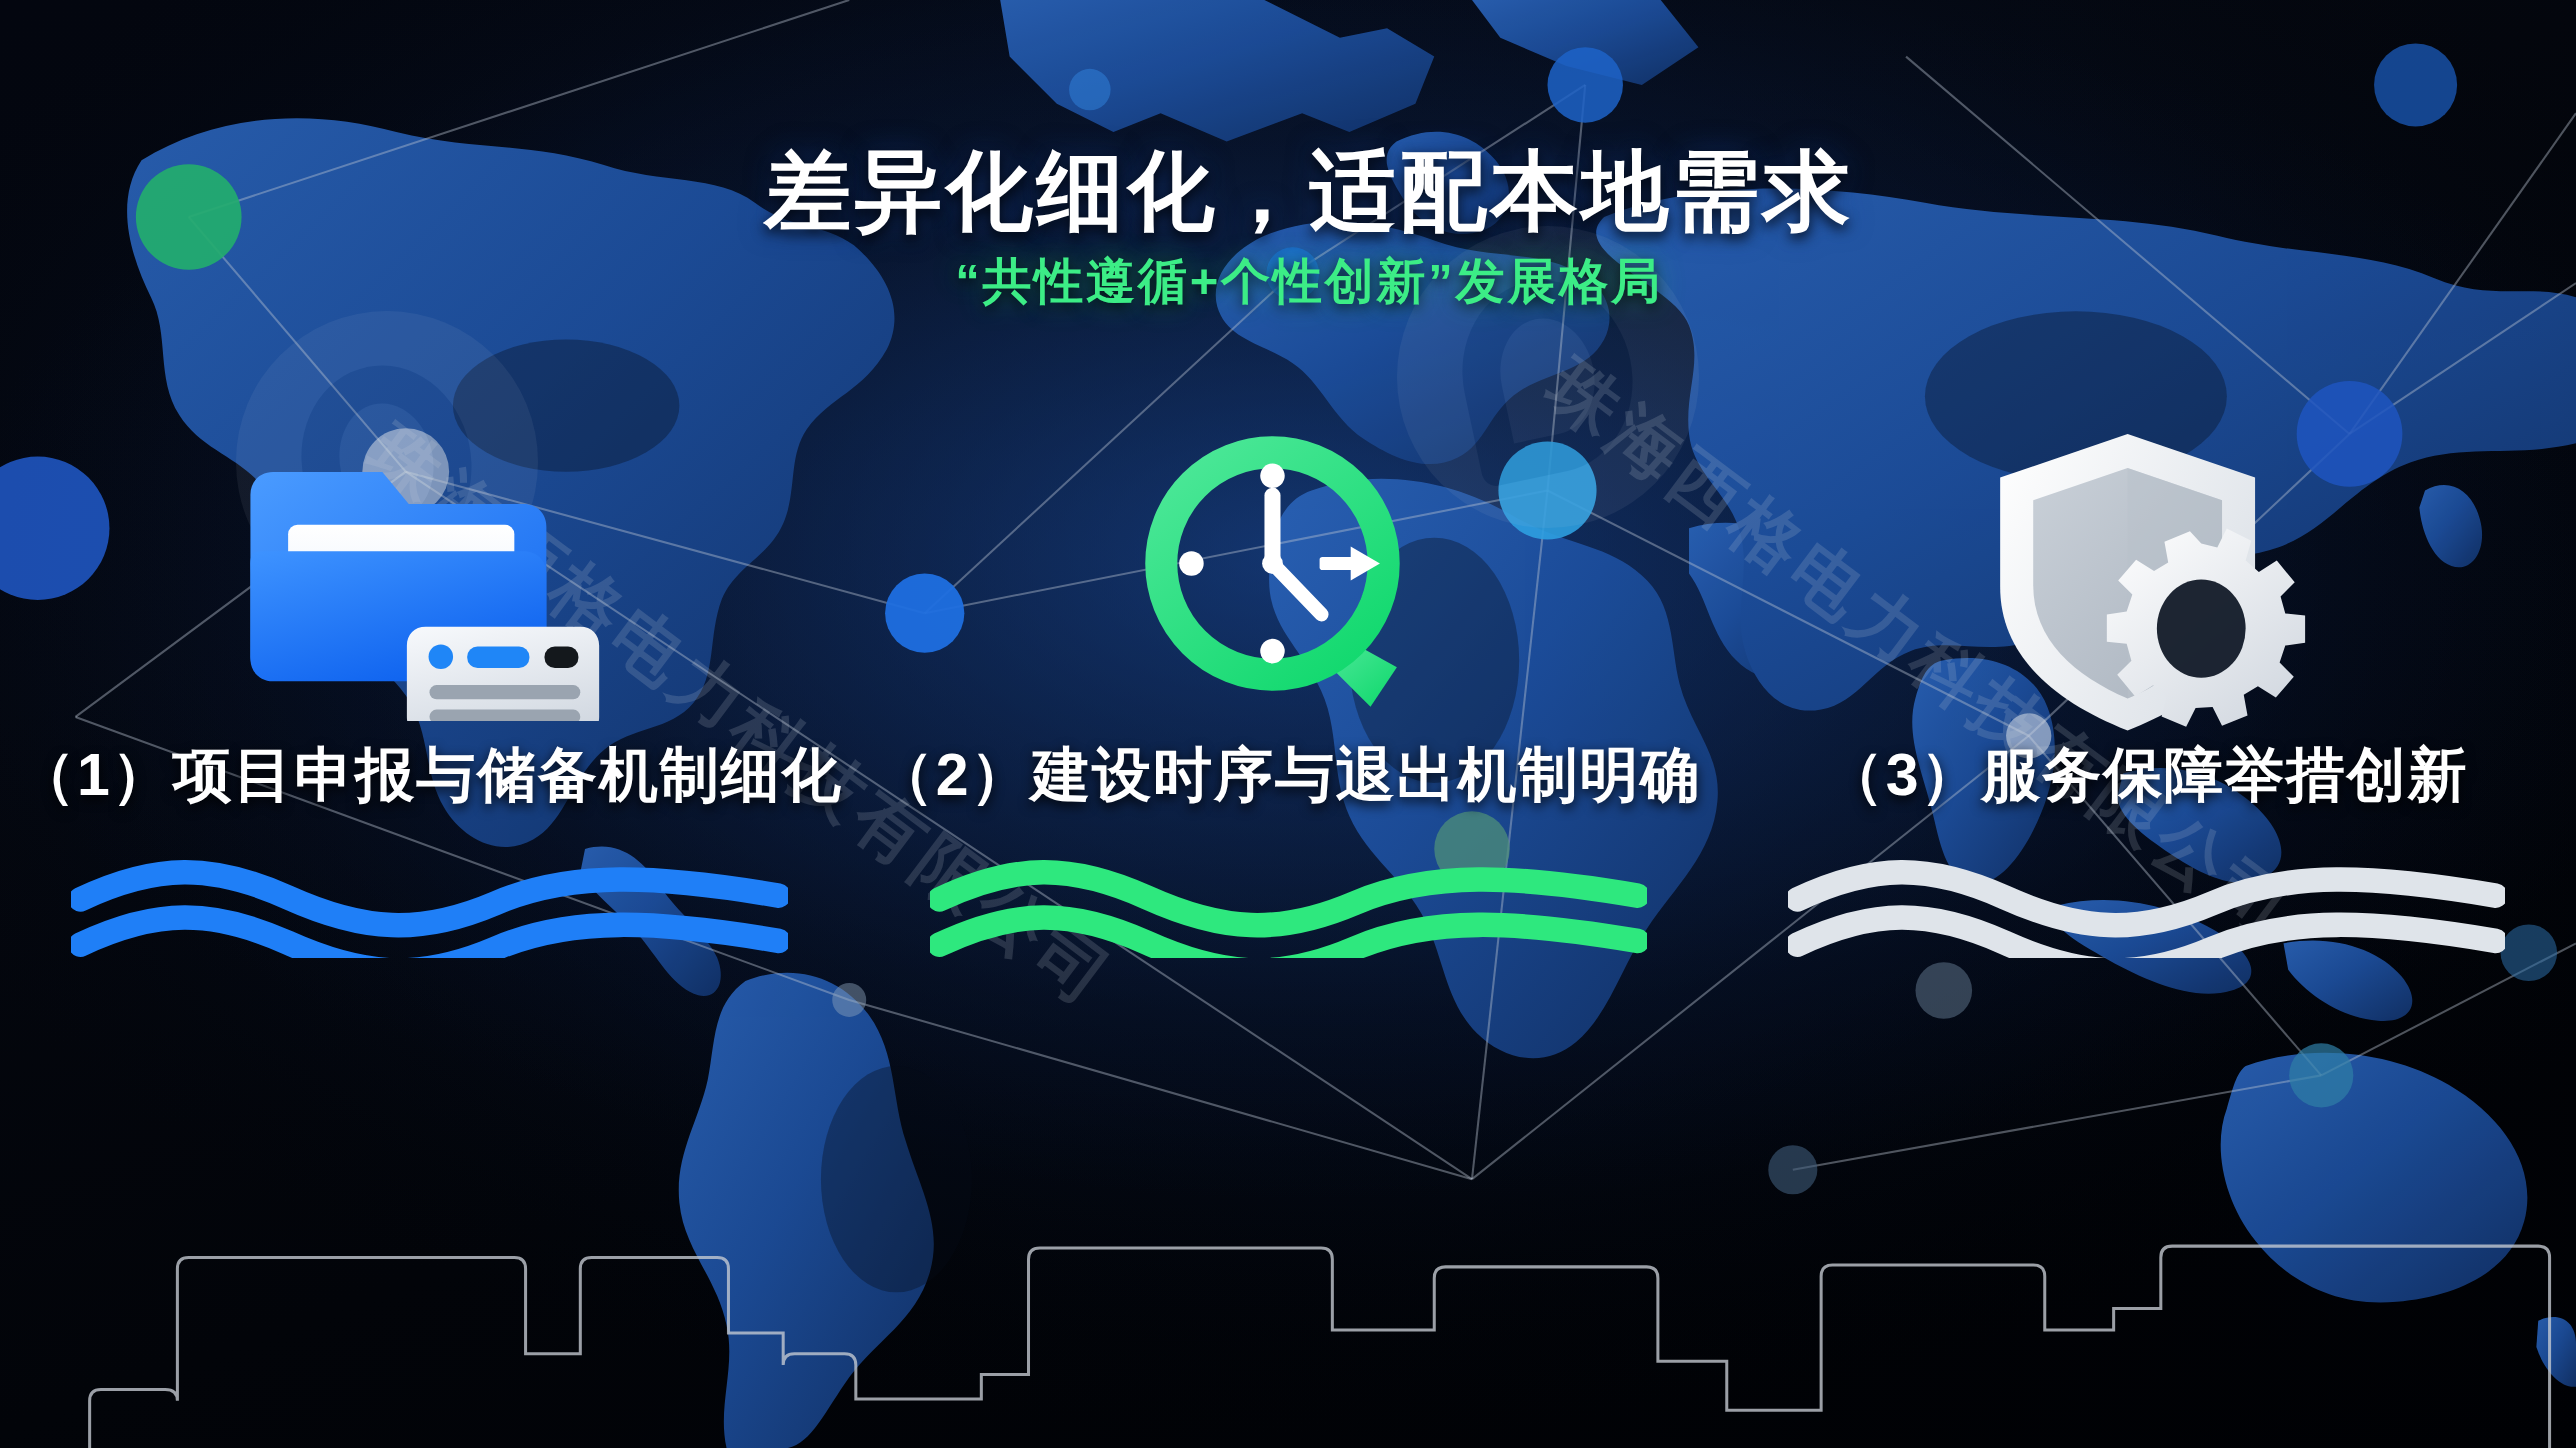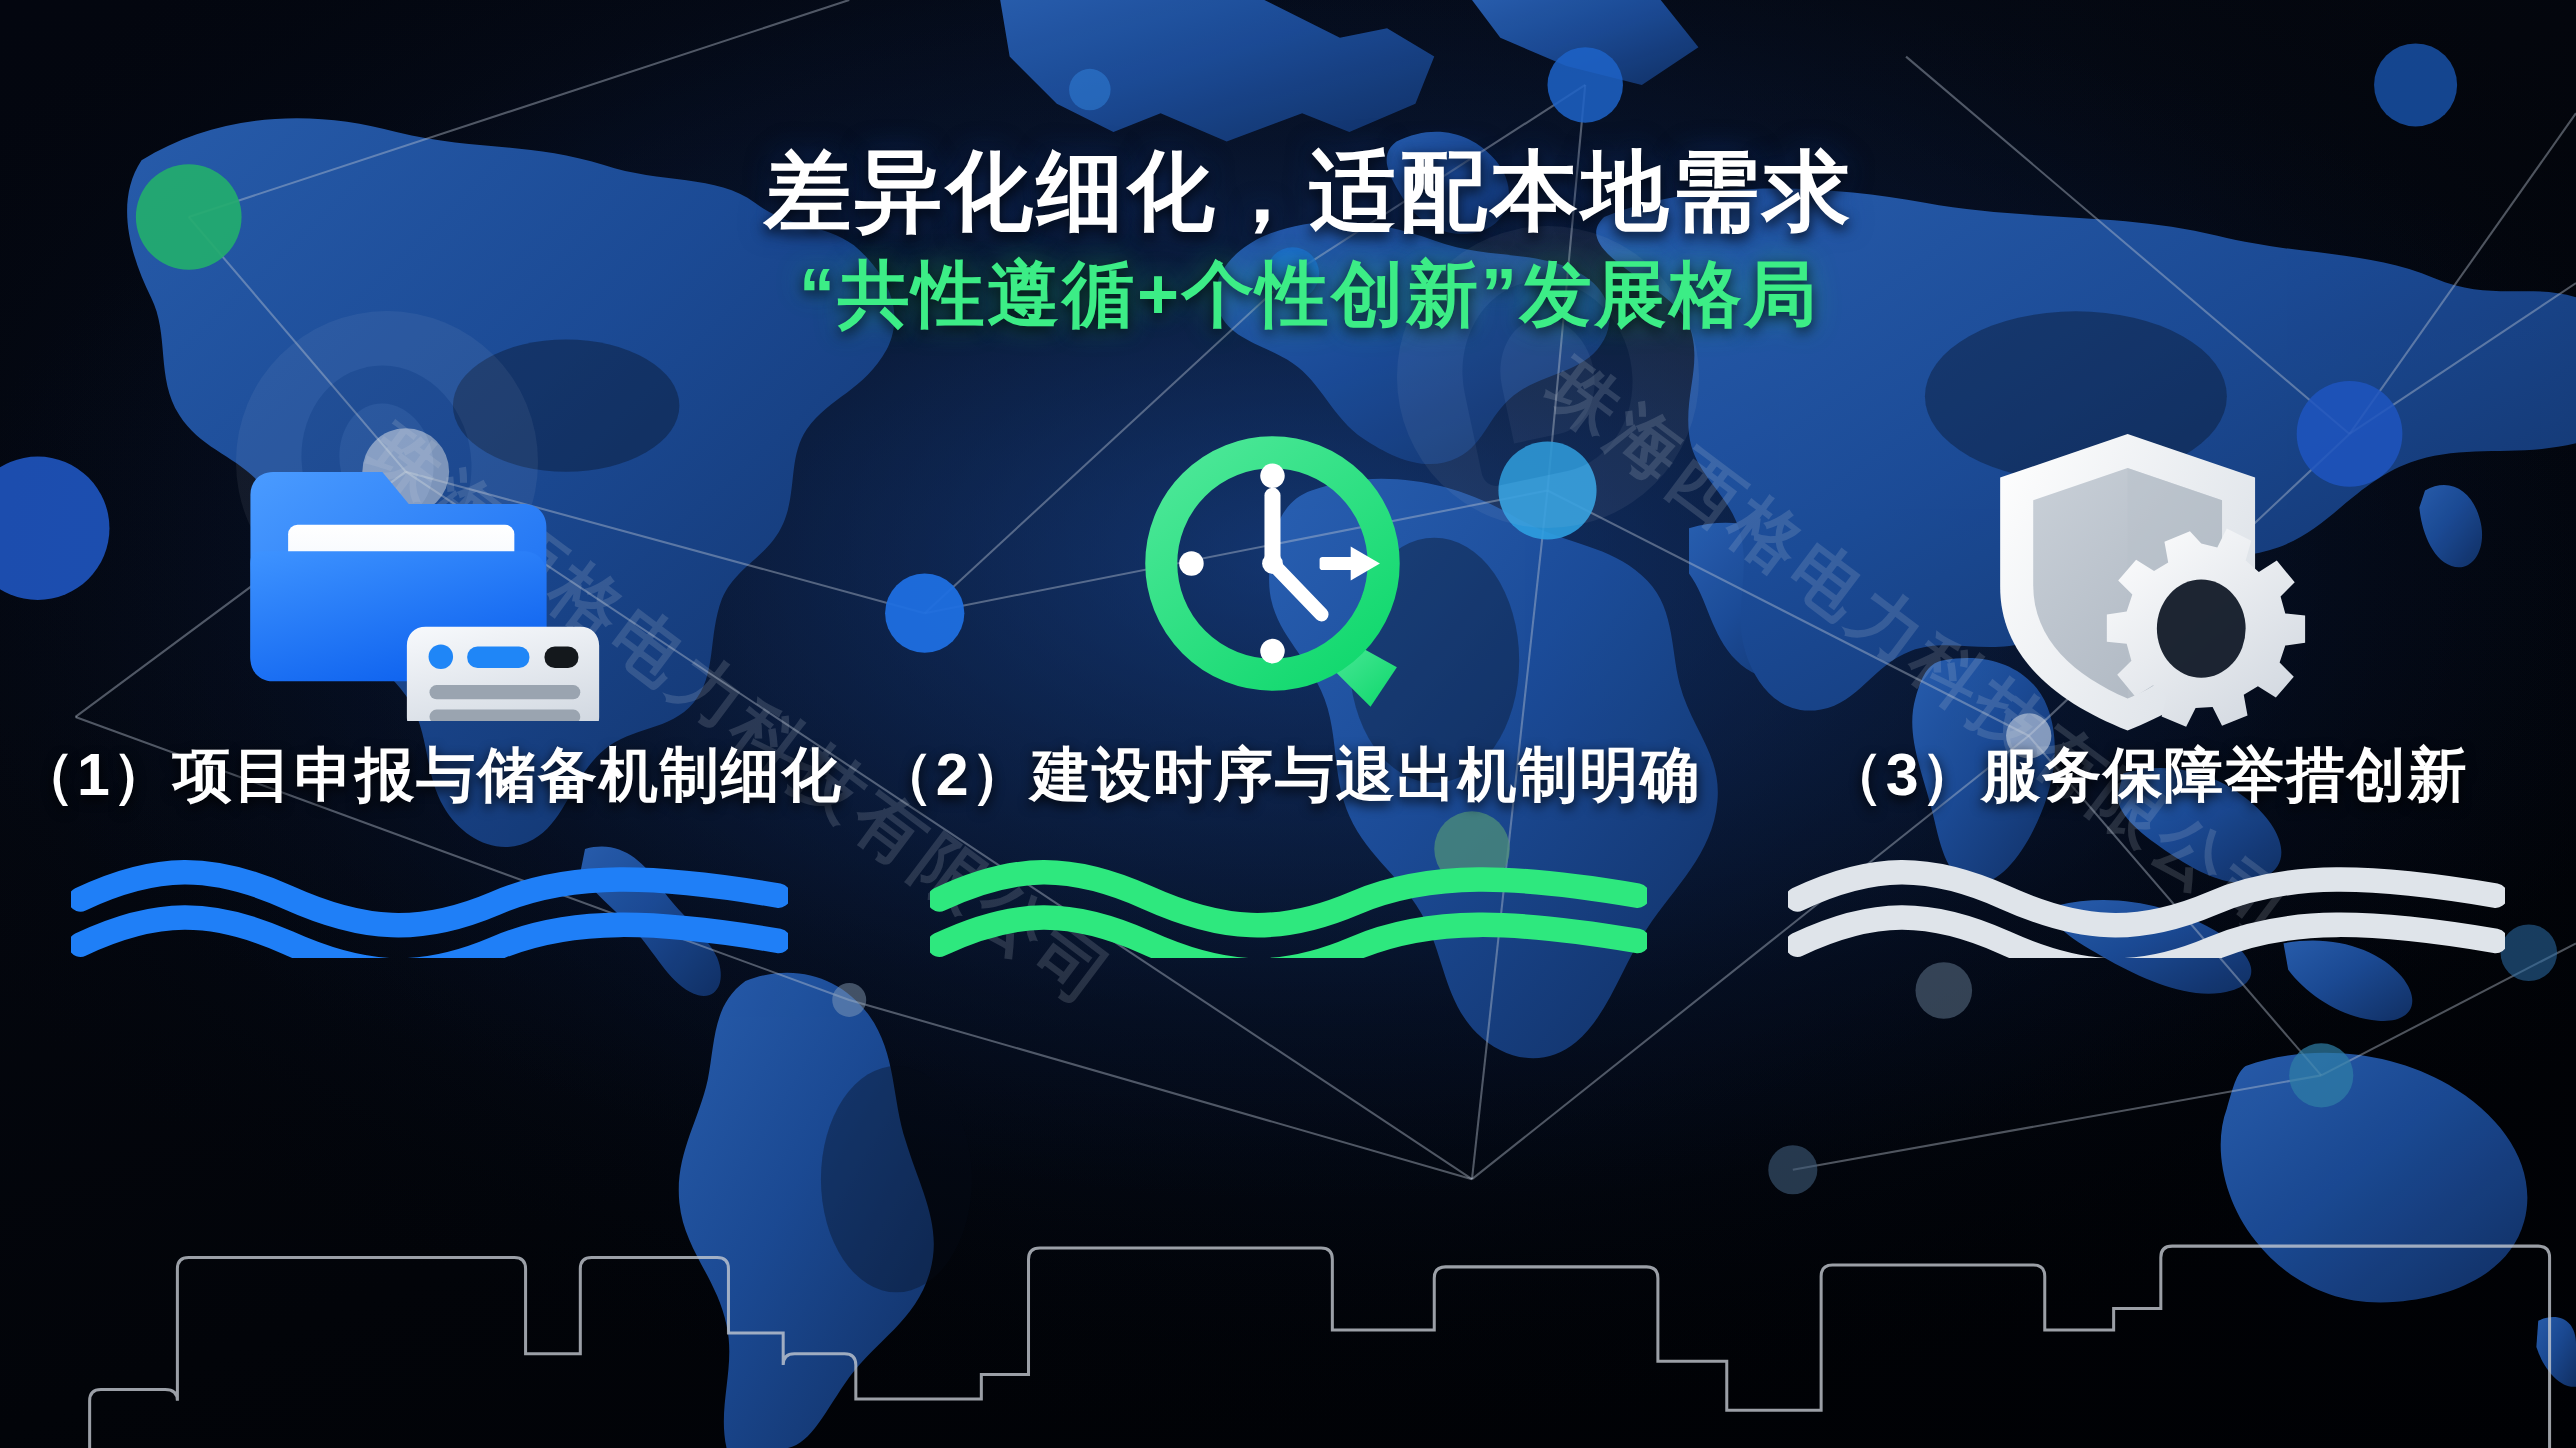--- a/index.html
+++ b/index.html
@@ -39,21 +39,21 @@
   }
 
   
   .titleWrap{position:absolute;left:0;right:0;top:142px;text-align:center;z-index:7;margin-left:42px;}
   .t1{
     font-size:87px;font-weight:900;color:#ffffff;letter-spacing:3.8px;line-height:1.12;
     text-shadow:0 4.7px 13.2px rgba(0,0,0,.85),0 0 26.4px rgba(20,60,140,.55);
     font-family:"Liberation Sans",sans-serif;
   }
   .t2{
-    margin-top:13.2px;font-size:72px;font-weight:900;letter-spacing:2.8px;line-height:1.15;
+    margin-top:13.2px;font-size:49px;font-weight:900;letter-spacing:2.8px;line-height:1.15;
     color:#3ced86;
     text-shadow:0 3.8px 13.2px rgba(0,0,0,.8),0 0 28px rgba(40,220,120,.42);
     font-family:"Liberation Sans",sans-serif;
   }
 
   
   .cols{position:absolute;left:0;right:0;top:428px;display:flex;z-index:8;}
   .col{flex:1;display:flex;flex-direction:column;align-items:center;}
   .iconBox{height:302px;display:flex;align-items:center;justify-content:center;}
   .caption{

